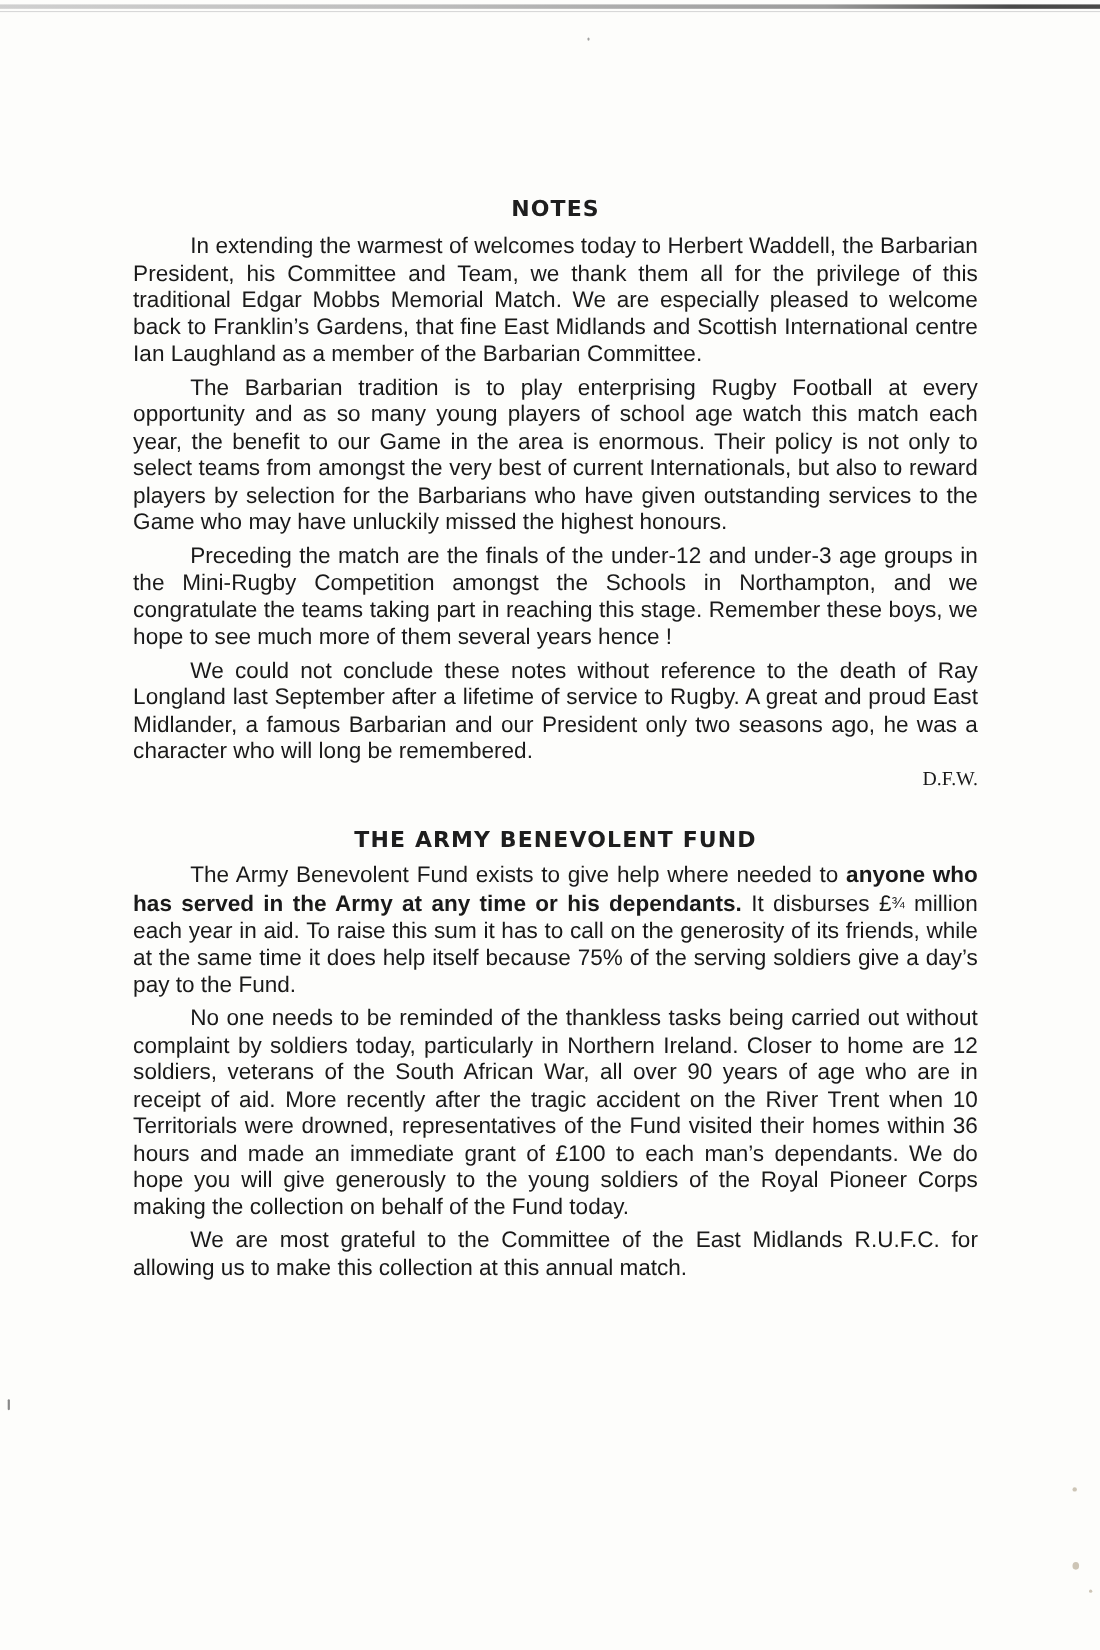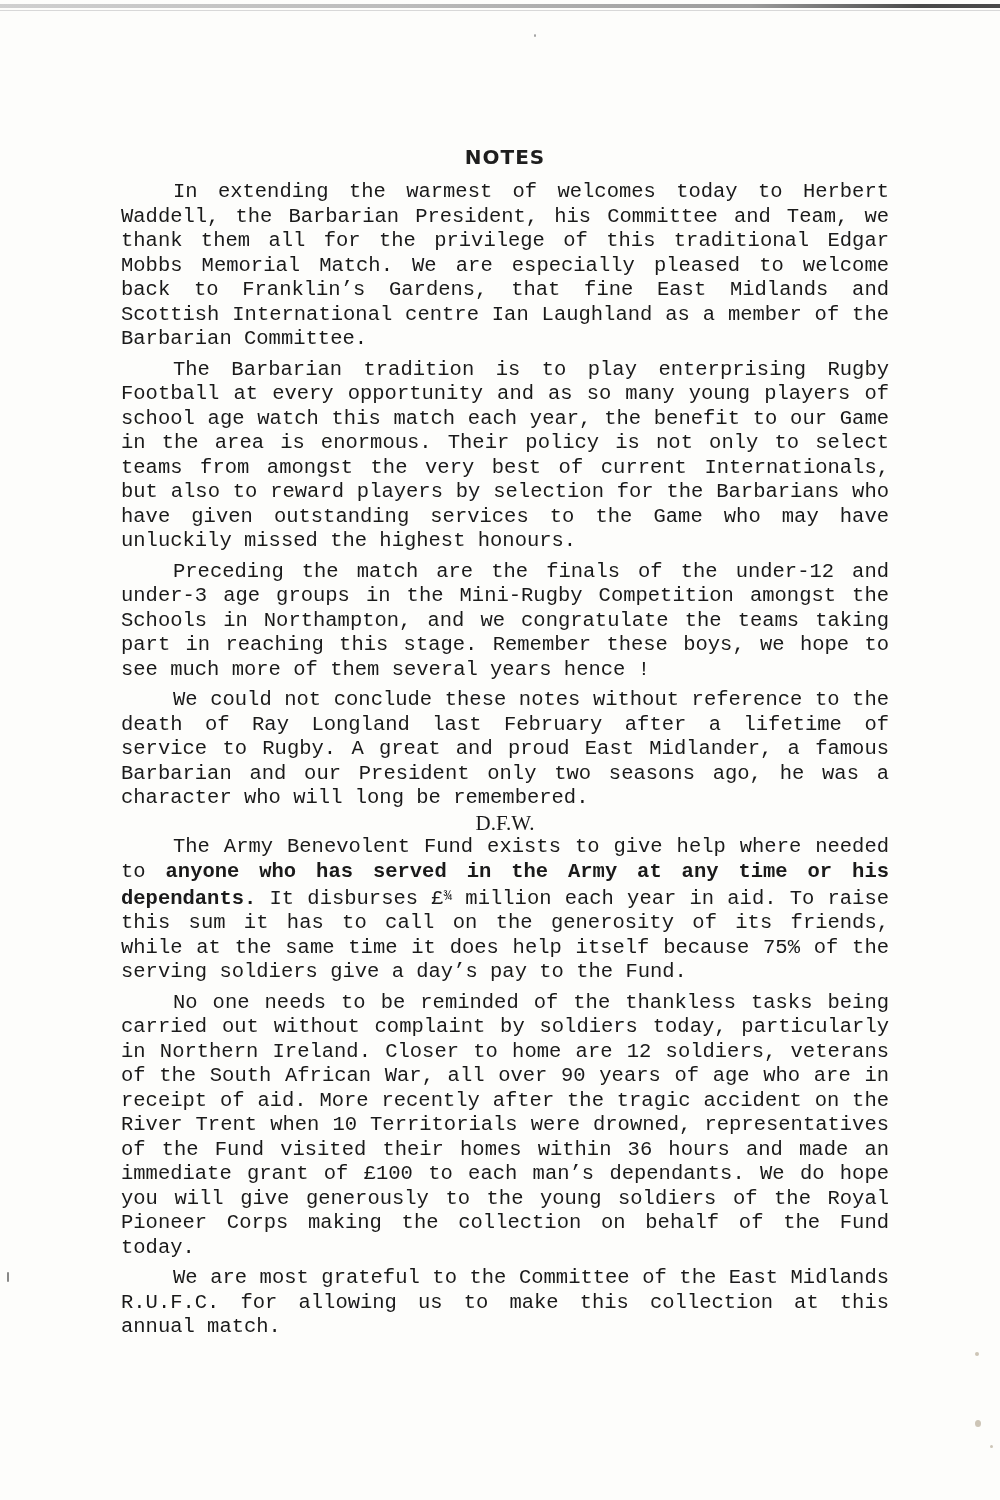--- a/index.html
+++ b/index.html
@@ -28,21 +28,21 @@
       position: absolute;
       left: 0;
       top: 10px;
       width: 1000px;
       height: 1px;
       background: #d8d8d8;
     }
     .content {
       position: absolute;
       left: 121px;
-      top: 144px;
+      top: 176px;
       width: 768px;
     }
     .heading {
       font-family: "DejaVu Sans", "Liberation Sans", sans-serif;
       font-weight: bold;
       text-align: center;
       font-size: 20px;
       letter-spacing: 1px;
       color: #1e1e1e;
       margin: 0;
@@ -50,36 +50,36 @@
     .heading.notes {
       margin-bottom: 10px;
       line-height: 26px;
     }
     .heading.abf {
       margin-top: 30px;
       margin-bottom: 8px;
       line-height: 26px;
     }
     .para {
-      font-family: Liberation Mono, monospace;
+      font-family: Liberation Sans, sans-serif;
       font-size: 20.5px;
       line-height: 24.5px;
       text-align: justify;
       text-indent: 52px;
       margin: 0 0 6px 0;
       color: #1a1a1a;
     }
     .para .bold {
       font-weight: bold;
     }
     .signature {
       font-family: "Liberation Serif", "DejaVu Serif", serif;
-      font-size: 21px;
+      font-size: 18px;
       line-height: 24.5px;
-      text-align: center;
+      text-align: right;
       margin: -6px 0 0 0;
     }
     .frac {
       font-size: 0.7em;
       vertical-align: 0.25em;
     }
     .speck {
       position: absolute;
       background: #b8ad98;
       border-radius: 50%;
@@ -92,25 +92,26 @@
 <div class="page-edge"></div>
 <div class="page-edge-2"></div>
 
 <div class="content">
 
   <section>
     <h2 class="heading notes">NOTES</h2>
     <p class="para">In extending the warmest of welcomes today to Herbert Waddell, the Barbarian President, his Committee and Team, we thank them all for the privilege of this traditional Edgar Mobbs Memorial Match.  We are especially pleased to welcome back to Franklin’s Gardens, that fine East Midlands and Scottish International centre Ian Laughland as a member of the Barbarian Committee.</p>
     <p class="para">The Barbarian tradition is to play enterprising Rugby Football at every opportunity and as so many young players of school age watch this match each year, the benefit to our Game in the area is enormous.  Their policy is not only to select teams from amongst the very best of current Internationals, but also to reward players by selection for the Barbarians who have given outstanding services to the Game who may have unluckily missed the highest honours.</p>
     <p class="para">Preceding the match are the finals of the under-12 and under-3 age groups in the Mini-Rugby Competition amongst the Schools in Northamp­ton, and we congratulate the teams taking part in reaching this stage. Remember these boys, we hope to see much more of them several years hence !</p>
-    <p class="para">We could not conclude these notes without reference to the death of Ray Longland last February after a lifetime of service to Rugby.  A great and proud East Midlander, a famous Barbarian and our President only two seasons ago, he was a character who will long be remembered.</p>
+    <p class="para">We could not conclude these notes without reference to the death of Ray Longland last September after a lifetime of service to Rugby.  A great and proud East Midlander, a famous Barbarian and our President only two seasons ago, he was a character who will long be remembered.</p>
     <div class="signature">D.F.W.</div>
   </section>
 
   <section>
+    <h2 class="heading abf">THE ARMY BENEVOLENT FUND</h2>
     <p class="para"><span>The Army Benevolent Fund exists to give help where needed to </span><span class="bold">anyone who has served in the Army at any time or his dependants.</span><span> It disburses </span><span>£</span><span class="frac">¾</span><span> million each year in aid.  To raise this sum it has to call on the generosity of its friends, while at the same time it does help itself because 75% of the serving soldiers give a day’s pay to the Fund.</span></p>
     <p class="para">No one needs to be reminded of the thankless tasks being carried out without complaint by soldiers today, particularly in Northern Ireland. Closer to home are 12 soldiers, veterans of the South African War, all over 90 years of age who are in receipt of aid.  More recently after the tragic accident on the River Trent when 10 Territorials were drowned, represent­atives of the Fund visited their homes within 36 hours and made an immediate grant of £100 to each man’s dependants.  We do hope you will give generously to the young soldiers of the Royal Pioneer Corps making the collection on behalf of the Fund today.</p>
     <p class="para">We are most grateful to the Committee of the East Midlands R.U.F.C. for allowing us to make this collection at this annual match.</p>
   </section>
 
 </div>
 
 <div class="speck" style="left:975px;top:1352px;width:4px;height:4px;"></div>
 <div class="speck" style="left:975px;top:1420px;width:6px;height:7px;"></div>
 <div class="speck" style="left:990px;top:1445px;width:3px;height:3px;"></div>

